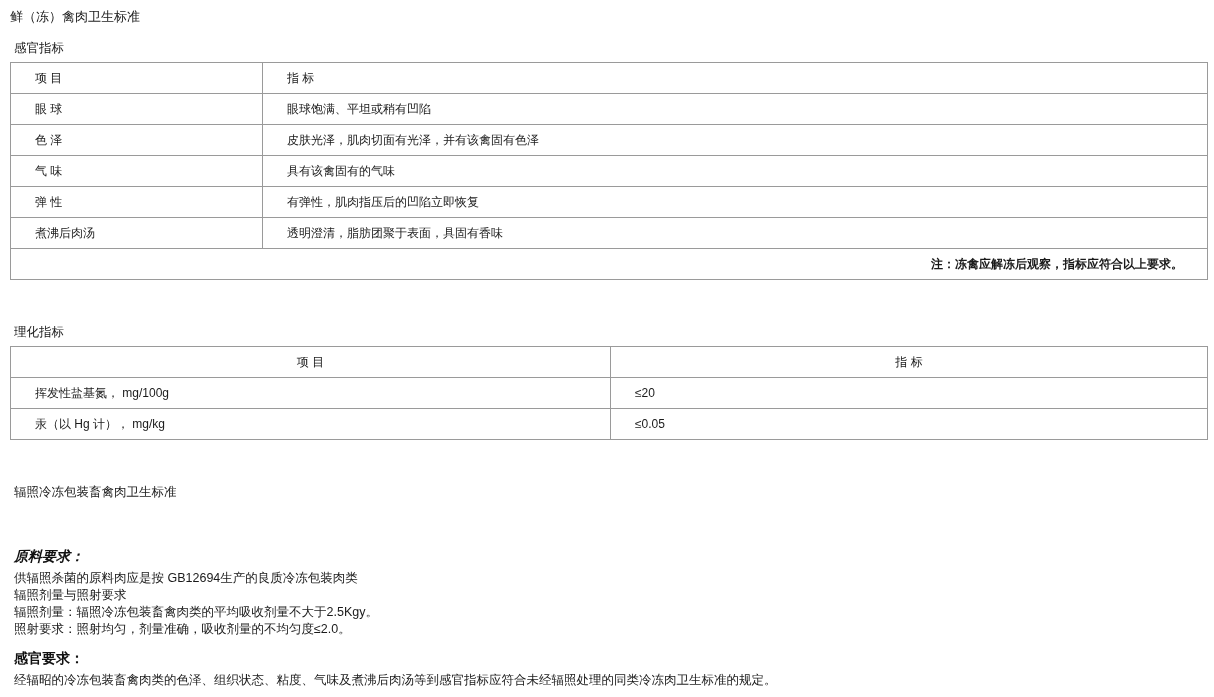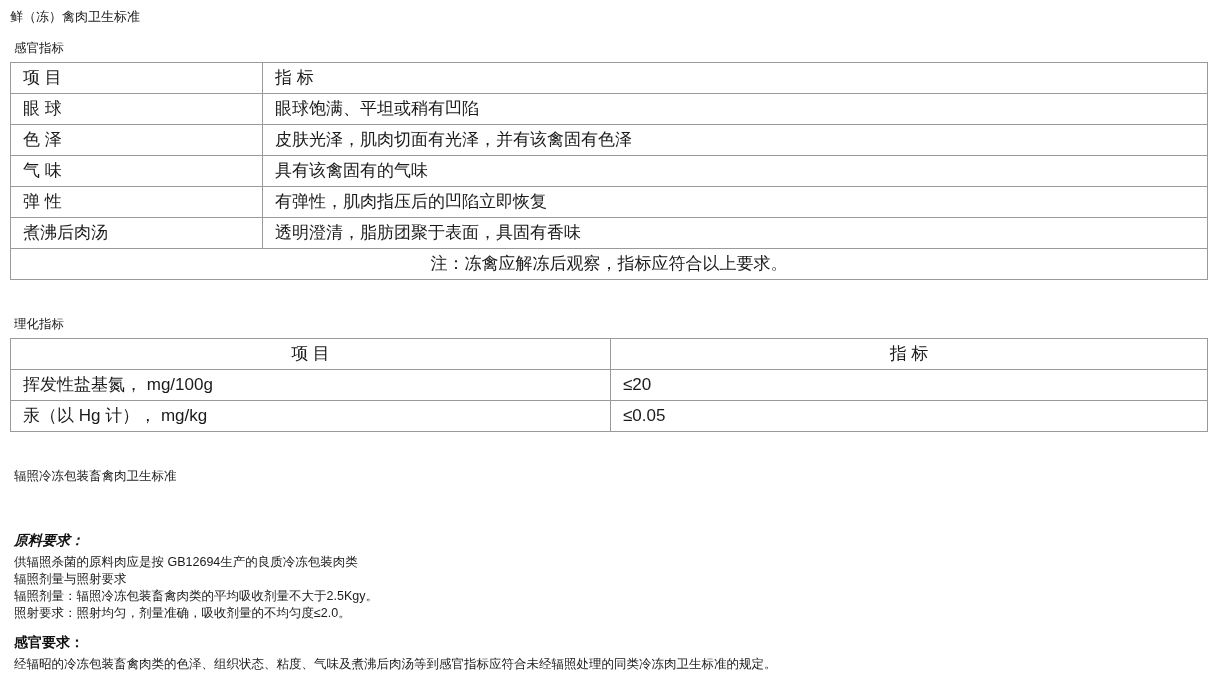--- a/index.html
+++ b/index.html
@@ -24,40 +24,40 @@
   }
   .doc-title {
     font-size: 13px;
     color: #1a1a1a;
     margin: 0 0 14px 2px;
     line-height: 18px;
   }
   .section-label {
     font-size: 12.5px;
     color: #1a1a1a;
-    margin: 0 0 6px 6px;
+    margin: 8px 0 6px 6px;
     line-height: 16px;
   }
   table.grid {
     border-collapse: collapse;
     width: 1198px;
     table-layout: fixed;
     margin: 0 0 0 2px;
   }
   table.grid td {
     border: 1px solid #9a9a9a;
-    padding: 6px 12px;
-    font-size: 17px;
+    padding: 6px 24px;
+    font-size: 12px;
     line-height: 18px;
     color: #1a1a1a;
     height: 18px;
     vertical-align: middle;
   }
   .col-a { width: 252px; }
-  .note-cell { text-align: center; }
+  .note-cell { text-align: right; font-weight: bold; }
   .spacer-36 { height: 36px; }
   .centered { text-align: center; }
   .col-b { width: 600px; }
   .plain-line {
     font-size: 12.5px;
     line-height: 17px;
     margin: 0 0 0 6px;
     color: #1a1a1a;
   }
   .heading-bold {

